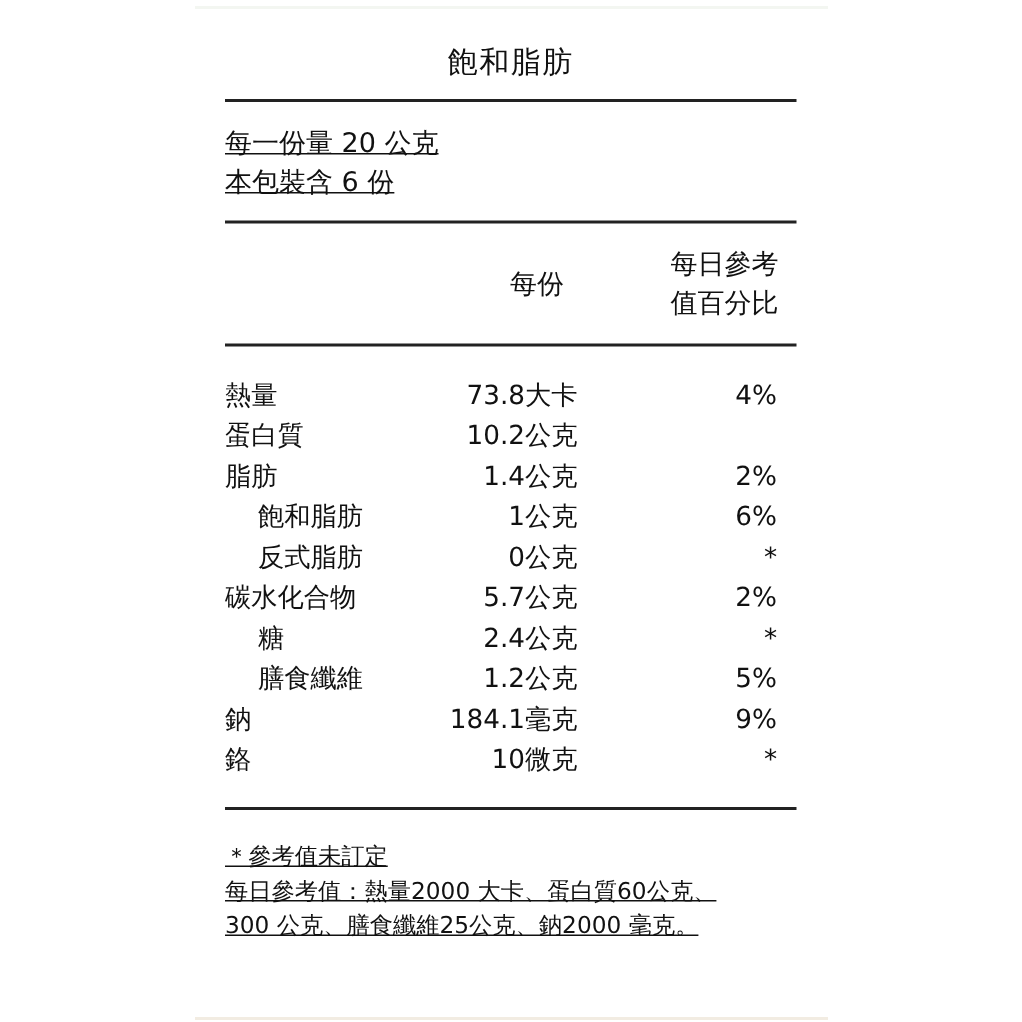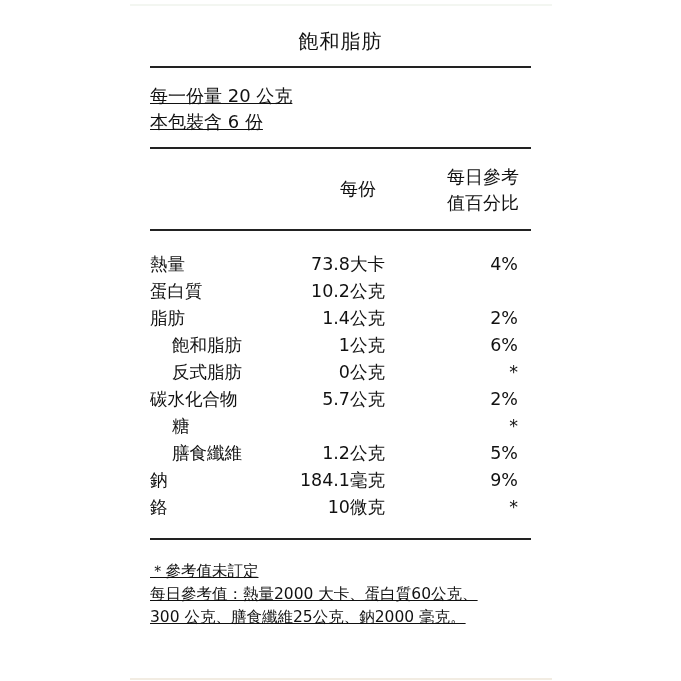--- a/index.html
+++ b/index.html
@@ -68,20 +68,21 @@
         <span class="amt">0公克</span>
         <span class="pct">*</span>
       </div>
       <div class="row">
         <span class="name">碳水化合物</span>
         <span class="amt">5.7公克</span>
         <span class="pct">2%</span>
       </div>
       <div class="row">
         <span class="name indent">糖</span>
+        <span class="amt">2.4公克</span>
         <span class="pct">*</span>
       </div>
       <div class="row">
         <span class="name indent">膳食纖維</span>
         <span class="amt">1.2公克</span>
         <span class="pct">5%</span>
       </div>
       <div class="row">
         <span class="name">鈉</span>
         <span class="amt">184.1毫克</span>

